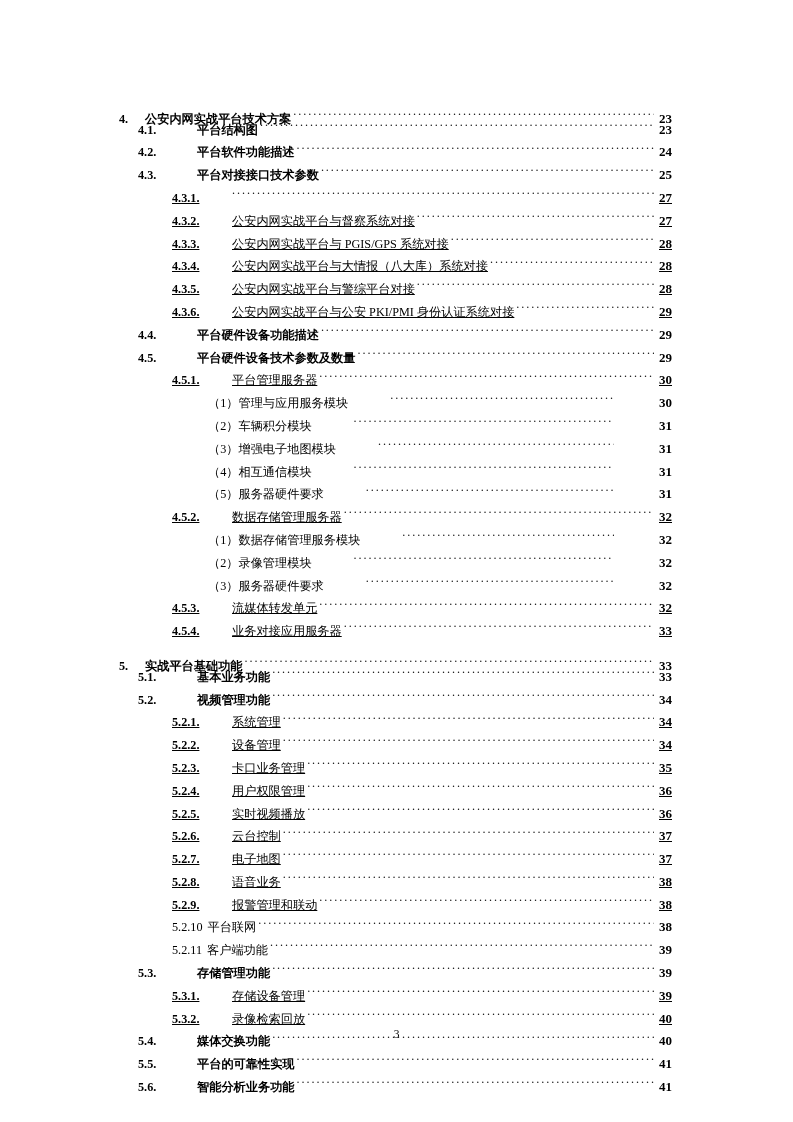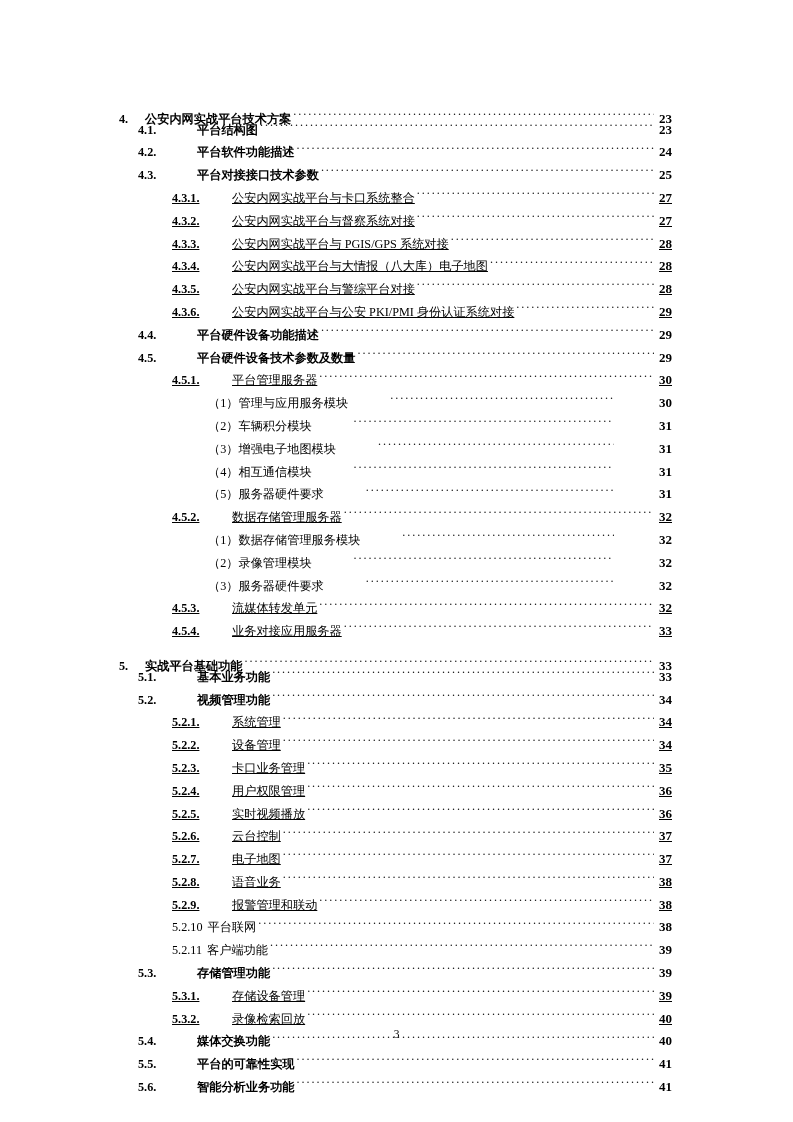--- a/index.html
+++ b/index.html
@@ -141,39 +141,38 @@
         <span class="pageno">24</span>
       </div>
       <div class="toc-row lvl2">
         <span class="num">4.3.</span>
         <span class="title">平台对接接口技术参数</span>
         <span class="leader"></span>
         <span class="pageno">25</span>
       </div>
       <div class="toc-row lvl3">
         <span class="num">4.3.1.</span>
-        <span class="title">公安内网实战平台与卡口系统整合</span>
         <span class="leader"></span>
         <span class="pageno">27</span>
       </div>
       <div class="toc-row lvl3">
         <span class="num">4.3.2.</span>
         <span class="title">公安内网实战平台与督察系统对接</span>
         <span class="leader"></span>
         <span class="pageno">27</span>
       </div>
       <div class="toc-row lvl3">
         <span class="num">4.3.3.</span>
         <span class="title">公安内网实战平台与 PGIS/GPS 系统对接</span>
         <span class="leader"></span>
         <span class="pageno">28</span>
       </div>
       <div class="toc-row lvl3">
         <span class="num">4.3.4.</span>
-        <span class="title">公安内网实战平台与大情报（八大库）电子地图</span>
+        <span class="title">公安内网实战平台与大情报（八大库）系统对接</span>
         <span class="leader"></span>
         <span class="pageno">28</span>
       </div>
       <div class="toc-row lvl3">
         <span class="num">4.3.5.</span>
         <span class="title">公安内网实战平台与警综平台对接</span>
         <span class="leader"></span>
         <span class="pageno">28</span>
       </div>
       <div class="toc-row lvl3">

